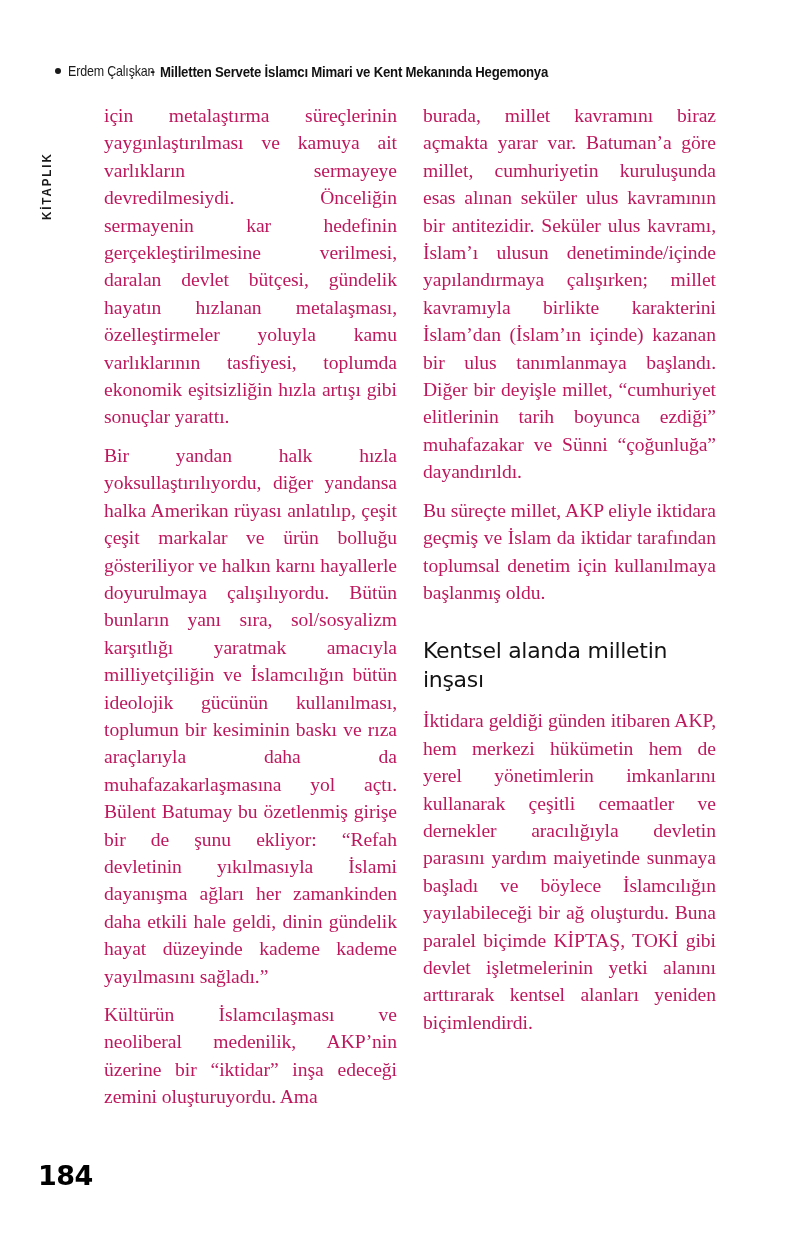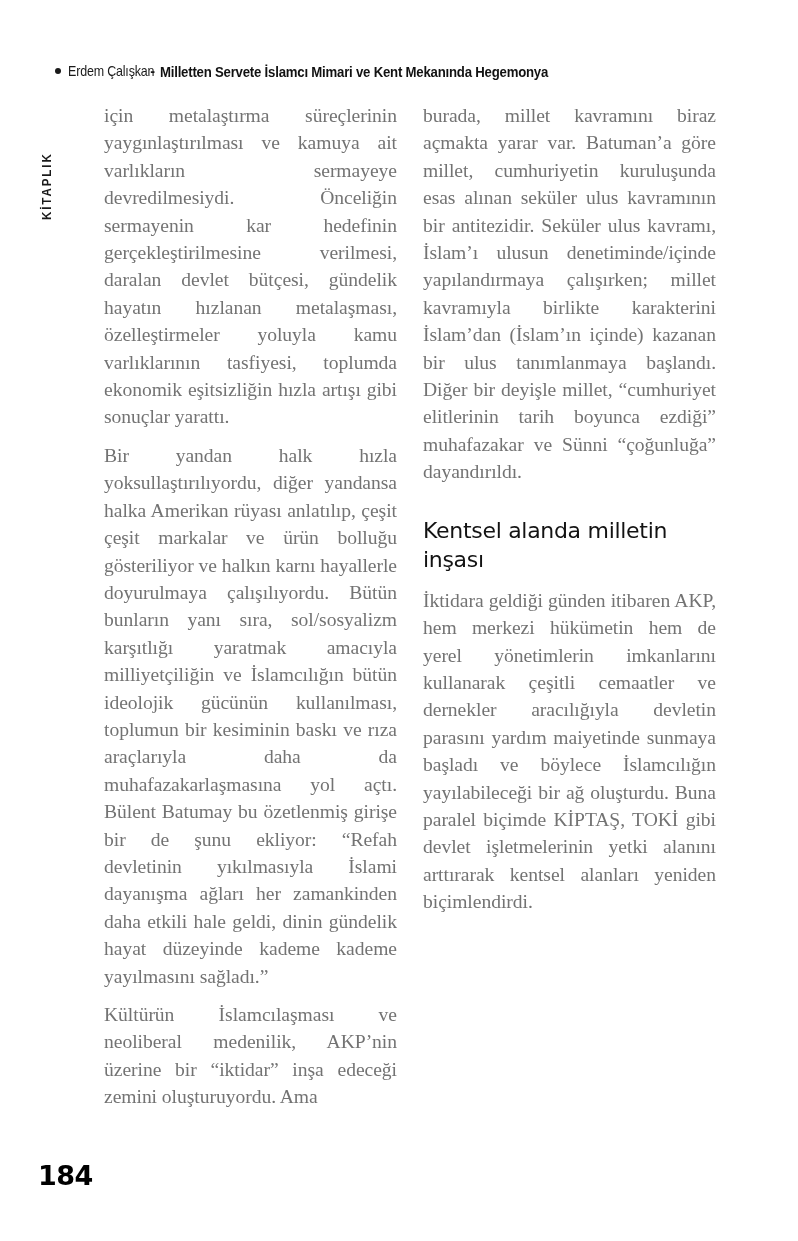--- a/index.html
+++ b/index.html
@@ -111,21 +111,21 @@
     flex: 0 0 293px;
   }
   .col p {
     margin: 0 0 0 0;
     font-family: "Liberation Serif", "DejaVu Serif", serif;
     font-size: 19.6px;
     line-height: 27.4px;
     text-align: justify;
     text-justify: inter-word;
     hyphens: manual;
-    color: #737373;
+    color: #be185d;
     letter-spacing: -0.05px;
   }
   .col p + p {
     margin-top: 11px;
   }
 
   .section-heading {
     font-family: "DejaVu Sans", "Liberation Sans", sans-serif;
     font-size: 22px;
     line-height: 29px;
@@ -166,20 +166,21 @@
   <div class="columns">
 
     <div class="col">
       <p>için metalaştırma süreçlerinin yaygınlaştırılması ve kamuya ait varlıkların sermayeye devredilmesiydi. Önceliğin sermayenin kar hedefinin gerçekleştirilmesine verilmesi, daralan devlet bütçesi, gündelik hayatın hızlanan metalaşması, özelleştirmeler yoluyla kamu varlıklarının tasfiyesi, toplumda ekonomik eşitsizliğin hızla artışı gibi sonuçlar yarattı.</p>
       <p>Bir yandan halk hızla yoksullaştırılıyordu, diğer yandansa halka Amerikan rüyası anlatılıp, çeşit çeşit markalar ve ürün bolluğu gösteriliyor ve halkın karnı hayallerle doyurulmaya çalışılıyordu. Bütün bunların yanı sıra, sol/sosyalizm karşıtlığı yaratmak amacıyla milliyetçiliğin ve İslamcılığın bütün ideolojik gücünün kullanılması, toplumun bir kesiminin baskı ve rıza araçlarıyla daha da muhafazakarlaşmasına yol açtı. Bülent Batumay bu özetlenmiş girişe bir de şunu ekliyor: “Refah devletinin yıkılmasıyla İslami dayanışma ağları her zamankinden daha etkili hale geldi, dinin gündelik hayat düzeyinde kademe kademe yayılmasını sağladı.”</p>
       <p>Kültürün İslamcılaşması ve neoliberal medenilik, AKP’nin üzerine bir “iktidar” inşa edeceği zemini oluşturuyordu. Ama</p>
     </div>
 
     <div class="col">
       <p>burada, millet kavramını biraz açmakta yarar var. Batuman’a göre millet, cumhuriyetin kuruluşunda esas alınan seküler ulus kavramının bir antitezidir. Seküler ulus kavramı, İslam’ı ulusun denetiminde/içinde yapılandırmaya çalışırken; millet kavramıyla birlikte karakterini İslam’dan (İslam’ın içinde) kazanan bir ulus tanımlanmaya başlandı. Diğer bir deyişle millet, “cumhuriyet elitlerinin tarih boyunca ezdiği” muhafazakar ve Sünni “çoğunluğa” dayandırıldı.</p>
+      <p>Bu süreçte millet, AKP eliyle iktidara geçmiş ve İslam da iktidar tarafından toplumsal denetim için kullanılmaya başlanmış oldu.</p>
       <h2 class="section-heading">Kentsel alanda milletin inşası</h2>
       <p>İktidara geldiği günden itibaren AKP, hem merkezi hükümetin hem de yerel yönetimlerin imkanlarını kullanarak çeşitli cemaatler ve dernekler aracılığıyla devletin parasını yardım maiyetinde sunmaya başladı ve böylece İslamcılığın yayılabileceği bir ağ oluşturdu. Buna paralel biçimde KİPTAŞ, TOKİ gibi devlet işletmelerinin yetki alanını arttırarak kentsel alanları yeniden biçimlendirdi.</p>
     </div>
 
   </div>
 
   <div class="folio">184</div>
 
 </div>
 

